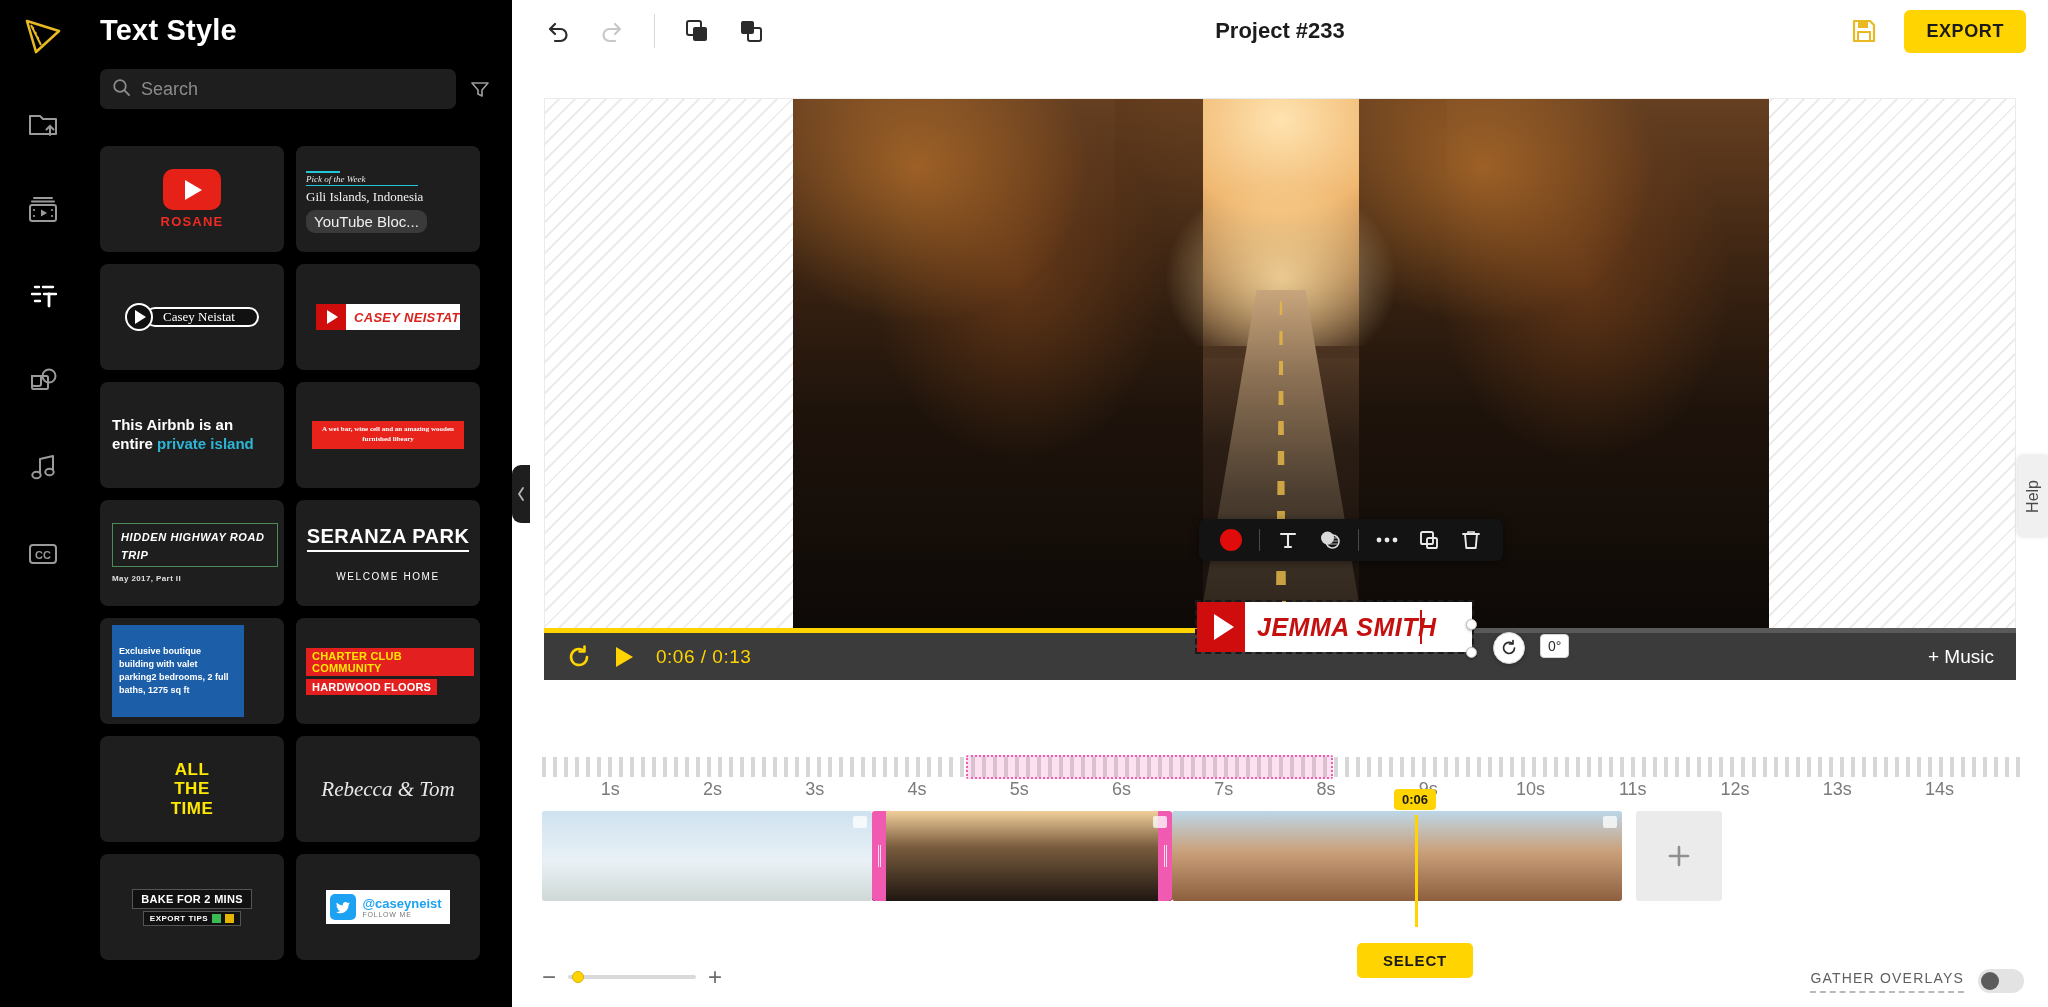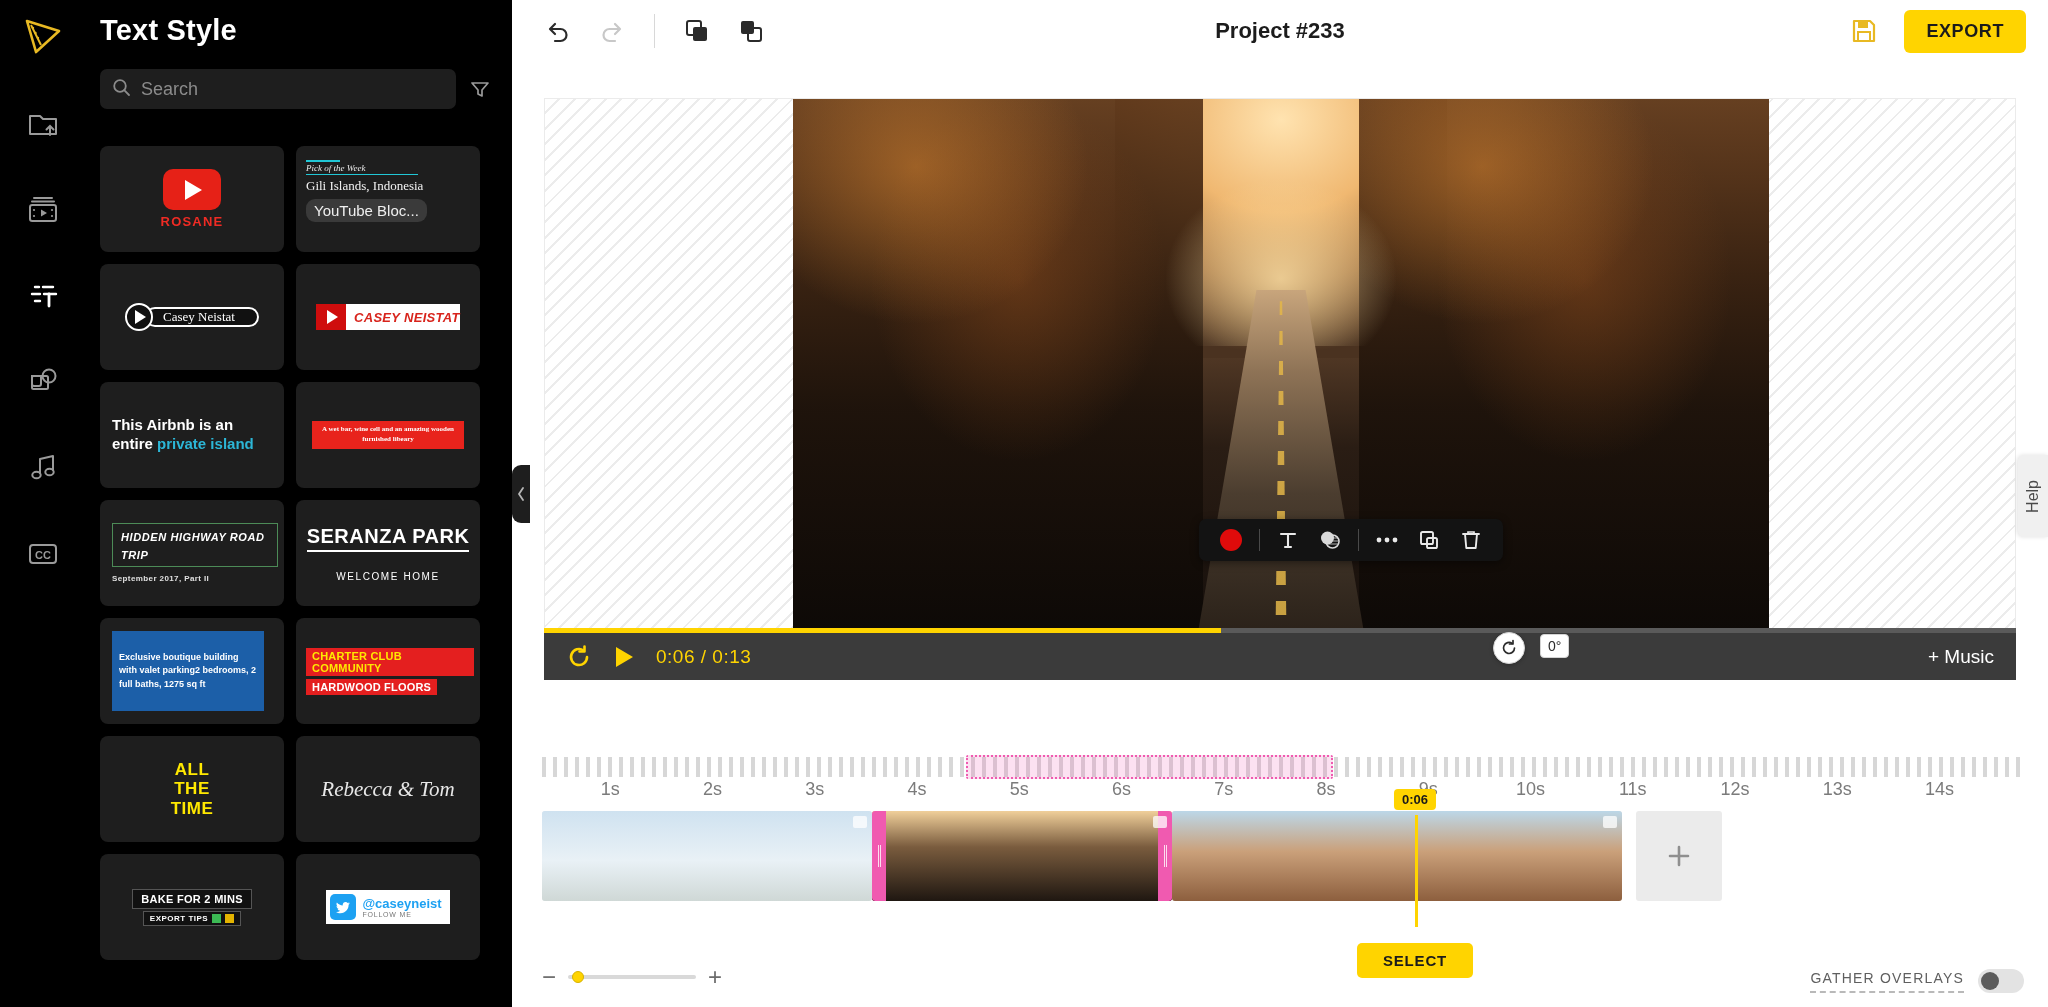--- a/index.html
+++ b/index.html
@@ -61,21 +61,21 @@
   }
 
   
   .yt-badge { width: 58px; height: 41px; background: #e62117; border-radius: 10px;
               display: flex; align-items: center; justify-content: center; }
   .yt-badge .tri { width: 0; height: 0; border-left: 17px solid #fff;
                    border-top: 10px solid transparent; border-bottom: 10px solid transparent; margin-left: 4px; }
   .c1-wrap { display:flex; flex-direction:column; align-items:center; gap:4px; }
   .c1-name { color:#ef2b24; font-size:13px; font-weight:bold; letter-spacing:1.2px; }
 
-  .c2 { align-items: flex-start; justify-content: flex-start; flex-direction: column; padding: 14px 8px 8px 10px; }
+  .c2 { align-items: flex-start; justify-content: center; flex-direction: column; padding: 14px 8px 8px 10px; }
   .c2 .rule { width: 34px; height: 2px; background: #21c7d6; }
   .c2 .kicker { color:#e9e9e9; font-size:9px; font-family:"Liberation Serif", serif; font-style:italic;
                 border-bottom:1px solid #21c7d6; padding: 1px 0 1px 0; width: 112px;}
   .c2 .place { color:#f2f2f2; font-size:13px; font-family:"Liberation Serif", serif; margin-top:3px; }
   .c2 .chip { margin-top:5px; background:#3a3a3a; color:#efefef; font-size:15px;
               border-radius:9px; padding:3px 8px; max-width:150px; overflow:hidden; white-space:nowrap;}
 
   .c3-pill { display:flex; align-items:center; }
   .c3-circle { width:28px; height:28px; border-radius:50%; border:2.5px solid #fff; background:#111;
                display:flex; align-items:center; justify-content:center; z-index:2;}
@@ -102,21 +102,21 @@
   .c7 { flex-direction:column; align-items:flex-start; justify-content:center; padding-left:12px; gap:7px;}
   .c7-box { border:1.4px solid #4c8b57; padding:3px 8px; }
   .c7-box span { color:#fff; font-size:11px; font-weight:bold; font-style:italic; letter-spacing:.6px;}
   .c7-sub { color:#e0e0e0; font-size:8px; font-weight:bold; letter-spacing:.4px; }
 
   .c8 { flex-direction:column; gap:19px; }
   .c8-t { color:#fff; font-size:20px; font-weight:bold; letter-spacing:.5px; border-bottom:2px solid #fff; padding-bottom:2px;}
   .c8-s { color:#fff; font-size:10px; letter-spacing:1.6px; }
 
   .c9 { justify-content:flex-start; padding-left:12px; }
-  .c9-box { background:#1c5fa8; color:#fff; font-size:9px; font-weight:bold; line-height:1.45; padding:20px 7px; width:152px;}
+  .c9-box { background:#1c5fa8; color:#fff; font-size:9px; font-weight:bold; line-height:1.45; padding:20px 7px; width:132px;}
 
   .c10 { flex-direction:column; align-items:flex-start; gap:3px; padding-left:10px; }
   .c10-a { background:#e41f1f; color:#ffe800; font-size:11px; font-weight:bold; padding:2px 6px; letter-spacing:.2px;}
   .c10-b { background:#e41f1f; color:#fff; font-size:11px; font-weight:bold; padding:2px 6px; letter-spacing:.2px;}
 
   .c11 { }
   .c11 p { color:#ffe800; font-size:17px; font-weight:bold; text-align:center; line-height:1.15; letter-spacing:.5px;}
 
   .c12 p { color:#e8e8e8; font-size:21px; font-family:"Liberation Serif", serif; font-style:italic; }
 
@@ -443,21 +443,21 @@
           <span>entire </span><span class="hl">private island</span>
         </p>
       </div>
 
       <div class="card c6">
         <div class="c6-box">A wet bar, wine cell and an amazing wooden furnished libeary</div>
       </div>
 
       <div class="card c7">
         <div class="c7-box"><span>HIDDEN HIGHWAY ROAD TRIP</span></div>
-        <div class="c7-sub">September 2017, Part II</div>
+        <div class="c7-sub">May 2017, Part II</div>
       </div>
 
       <div class="card c8">
         <div class="c8-t">SERANZA PARK</div>
         <div class="c8-s">WELCOME HOME</div>
       </div>
 
       <div class="card c9">
         <div class="c9-box">Exclusive boutique building with valet parking2 bedrooms, 2 full baths, 1275 sq ft</div>
       </div>
@@ -601,20 +601,29 @@
         </div>
         <div class="ft-item">
           <svg width="22" height="22" viewBox="0 0 22 22">
             <path d="M3 5 h16" stroke="#e9e9e9" stroke-width="1.9" stroke-linecap="round"></path>
             <path d="M8 5 V3 h6 v2" fill="none" stroke="#e9e9e9" stroke-width="1.7"></path>
             <path d="M5 5 l1.3 14 h9.4 L17 5" fill="none" stroke="#e9e9e9" stroke-width="1.9" stroke-linejoin="round"></path>
           </svg>
         </div>
       </div>
 
+      <div class="overlay">
+        <div class="ov-red">
+            <div class="tri"></div>
+          </div>
+        <div class="ov-text">JEMMA SMITH</div>
+        <div class="ov-caret"></div>
+        <div class="ov-handle ov-h-tr"></div>
+        <div class="ov-handle ov-h-br"></div>
+      </div>
       <div class="ov-rot">
         <svg width="20" height="20" viewBox="0 0 20 20">
           <path d="M15.5 10a5.5 5.5 0 1 1-2.3-4.5" fill="none" stroke="#2b2b2b" stroke-width="1.7" stroke-linecap="round"></path>
           <path d="M14 2.5 L14 6 L10.5 6" fill="none" stroke="#2b2b2b" stroke-width="1.7" stroke-linecap="round" stroke-linejoin="round"></path>
         </svg>
       </div>
       <div class="ov-angle">0°</div>
 
       <div class="playbar">
         <div class="pb-progress">

